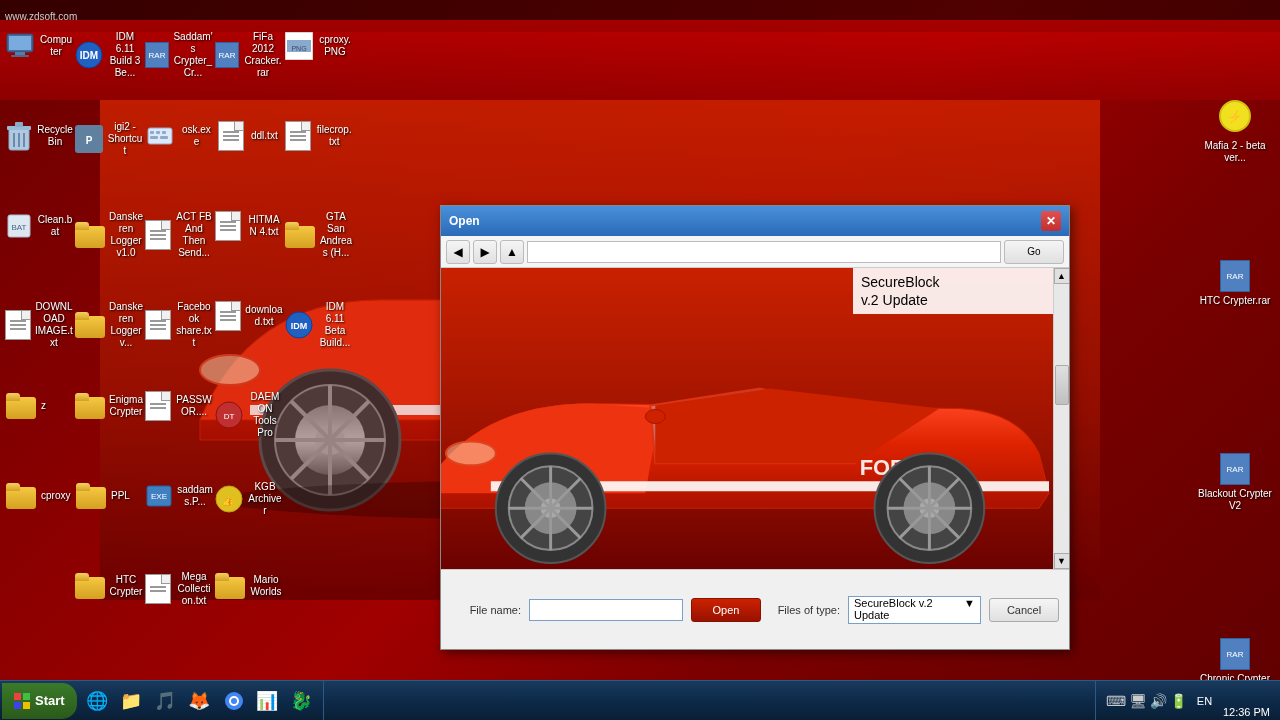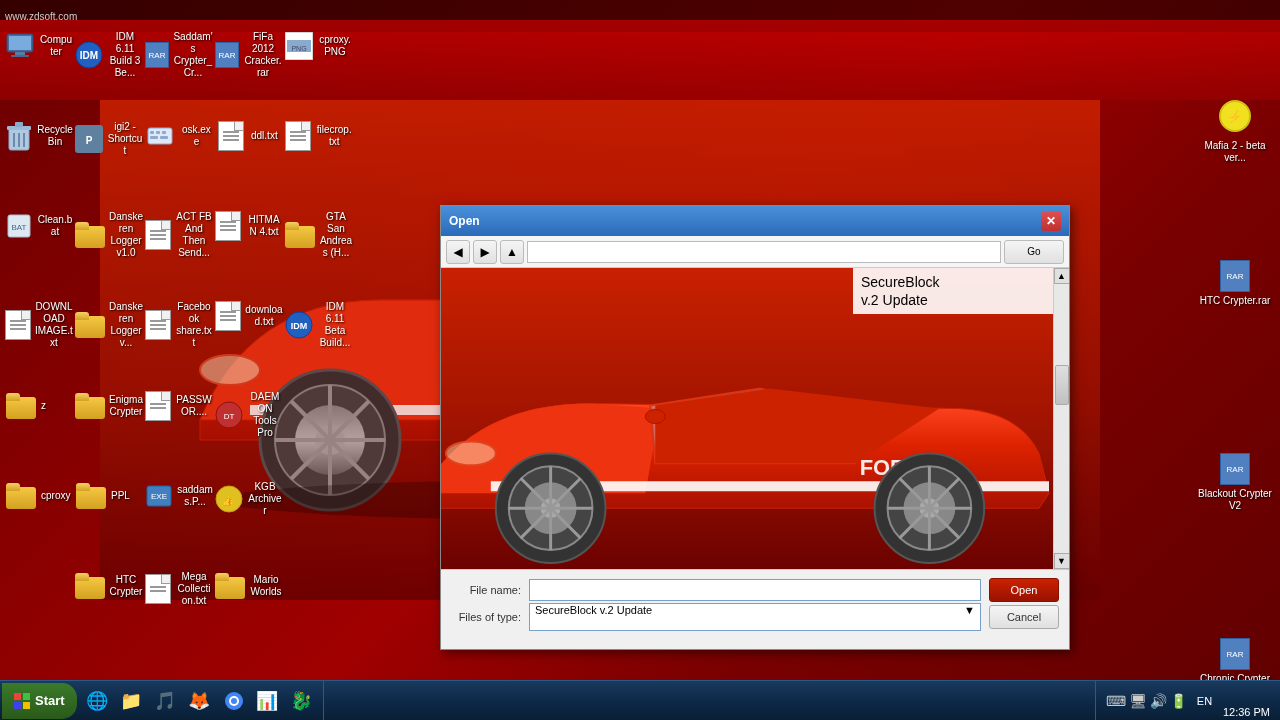--- a/index.html
+++ b/index.html
@@ -304,22 +304,22 @@
       border-radius: 2px;
       left: 1px;
     }
 
     .dialog-bottom {
       height: 80px;
       background: #f0f0f0;
       border-top: 1px solid #ccc;
       padding: 8px 10px;
       display: flex;
-      flex-direction: column;
-      gap: 1px;
+      flex-direction: row;
+      gap: 9px;
     }
 
     .dialog-filename-row {
       display: flex;
       align-items: center;
       gap: 8px;
     }
 
     .dialog-label {
       font-size: 11px;

